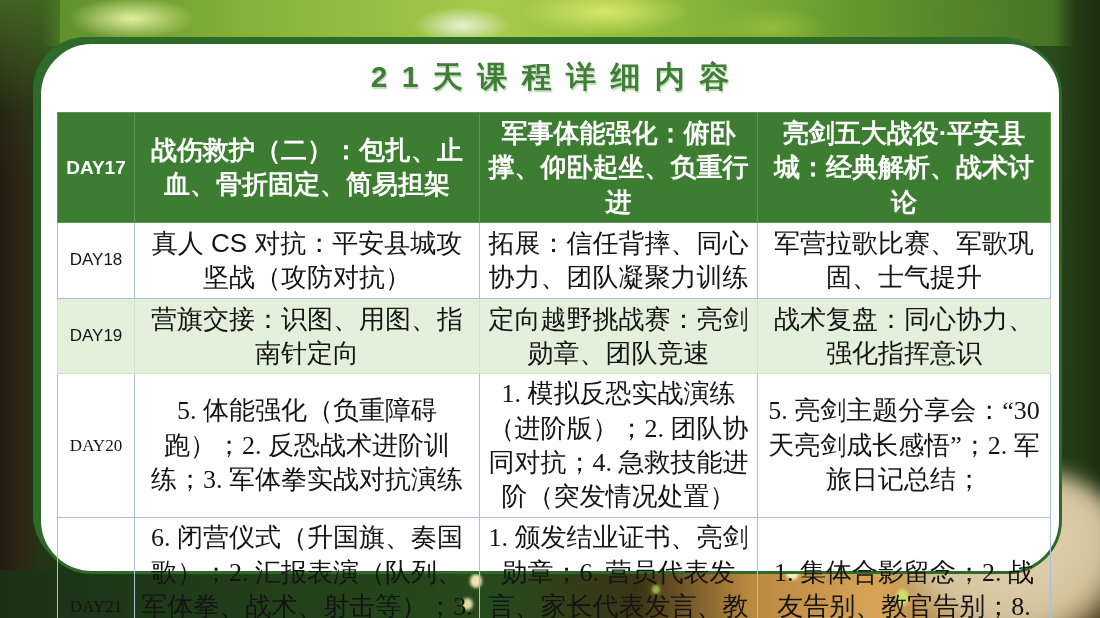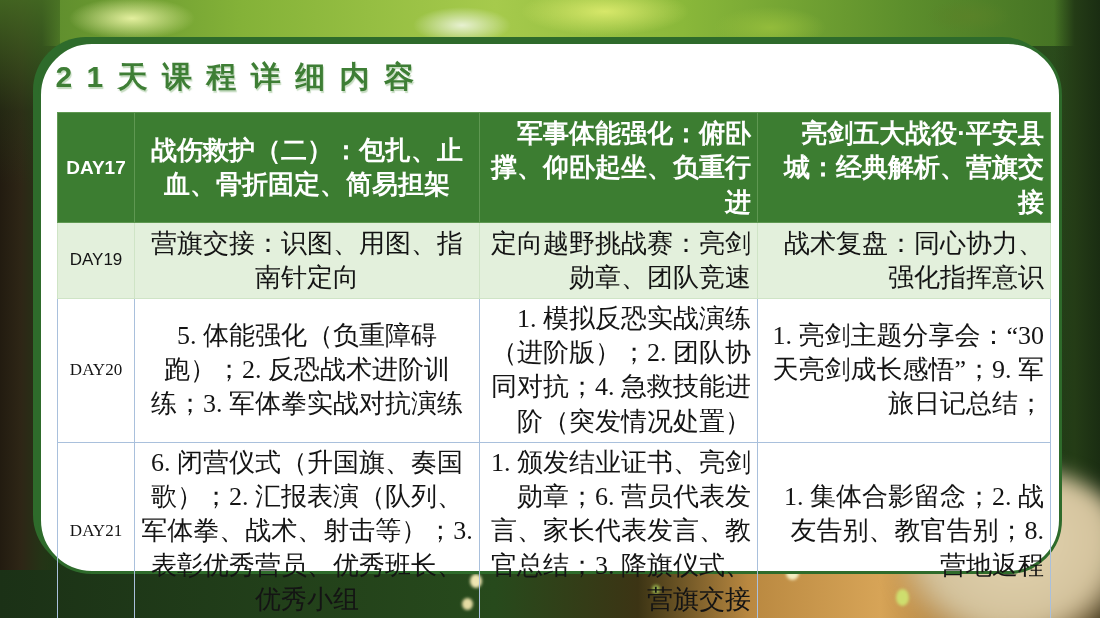--- a/index.html
+++ b/index.html
@@ -62,34 +62,34 @@
   
   .card{
     position:absolute;left:38px;top:41px;width:1024px;height:533px;
     box-sizing:border-box;background:#ffffff;
     border:3px solid var(--card-border,#2e6b2b);
     border-radius:54px;
     box-shadow:-6px -5px 0 -1px var(--card-border,#2e6b2b);
   }
   .slide-title{
     position:absolute;top:13px;left:0;width:100%;
-    text-align:left;font-size:30px;font-weight:bold;
+    text-align:center;font-size:30px;font-weight:bold;
     color:var(--title-green,#3e7e35);
     letter-spacing:0.48em;text-indent:0.48em;
     text-shadow:1px 2px 1px rgba(150,190,140,.55);
   }
   
   .tbl-wrap{position:absolute;left:16px;top:68px;width:993px;}
   table{border-collapse:collapse;table-layout:fixed;width:993px;color:var(--body-text,#141414);}
   col.c-day{width:77px;} col.c-main{width:345px;} col.c-train{width:278px;} col.c-eve{width:293px;}
   td{vertical-align:middle;font-size:26px;line-height:1.32;padding:3px 6px;
      border:1px solid var(--cell-border,#a9c0dc);overflow:hidden;}
   td.day{text-align:center;font-size:17px;padding:2px;}
   td.c2{text-align:center;}
-  td.c3,td.c4{text-align:right;}
+  td.c3,td.c4{text-align:center;}
   tr.r0{height:100px;} tr.r1{height:68px;} tr.r2{height:69px;} tr.r3{height:84px;} tr.r4{height:72px;}
   tr.r0 td{
     background:var(--header-bg,#3c7d31);color:var(--header-text,#fff);
     font-weight:bold;border:1px solid #5f9852;
   }
   tr.r0 td.day{font-size:19px;}
   tr.r2 td{background:var(--row-alt-bg,#e3f0dc);border:1px solid #cfe4c6;}
   tr.r3 td,tr.r4 td{font-family:"Liberation Serif","DejaVu Serif",serif;}
 </style>
 </head>
@@ -116,33 +116,39 @@
           <col class="c-day">
           <col class="c-main">
           <col class="c-train">
           <col class="c-eve">
         </colgroup>
       <tbody>
         <tr class="r0">
           <td class="day">DAY17</td>
           <td class="c2">战伤救护（二）：包扎、止血、骨折固定、简易担架</td>
           <td class="c3">军事体能强化：俯卧撑、仰卧起坐、负重行进</td>
-          <td class="c4">亮剑五大战役·平安县城：经典解析、营旗交接</td>
+          <td class="c4">亮剑五大战役·平安县城：经典解析、战术讨论</td>
+        </tr>
+        <tr class="r1">
+          <td class="day">DAY18</td>
+          <td class="c2">真人 CS 对抗：平安县城攻坚战（攻防对抗）</td>
+          <td class="c3">拓展：信任背摔、同心协力、团队凝聚力训练</td>
+          <td class="c4">军营拉歌比赛、军歌巩固、士气提升</td>
         </tr>
         <tr class="r2">
           <td class="day">DAY19</td>
           <td class="c2">营旗交接：识图、用图、指南针定向</td>
           <td class="c3">定向越野挑战赛：亮剑勋章、团队竞速</td>
           <td class="c4">战术复盘：同心协力、强化指挥意识</td>
         </tr>
         <tr class="r3">
           <td class="day">DAY20</td>
           <td class="c2">5. 体能强化（负重障碍跑）；2. 反恐战术进阶训练；3. 军体拳实战对抗演练</td>
           <td class="c3">1. 模拟反恐实战演练（进阶版）；2. 团队协同对抗；4. 急救技能进阶（突发情况处置）</td>
-          <td class="c4">1. 亮剑主题分享会：“30天亮剑成长感悟”；9. 军旅日记总结；</td>
+          <td class="c4">5. 亮剑主题分享会：“30天亮剑成长感悟”；2. 军旅日记总结；</td>
         </tr>
         <tr class="r4">
           <td class="day">DAY21</td>
           <td class="c2">6. 闭营仪式（升国旗、奏国歌）；2. 汇报表演（队列、军体拳、战术、射击等）；3. 表彰优秀营员、优秀班长、优秀小组</td>
           <td class="c3">1. 颁发结业证书、亮剑勋章；6. 营员代表发言、家长代表发言、教官总结；3. 降旗仪式、营旗交接</td>
           <td class="c4">1. 集体合影留念；2. 战友告别、教官告别；8. 营地返程</td>
         </tr>
       </tbody>
     </table>
   </div>

